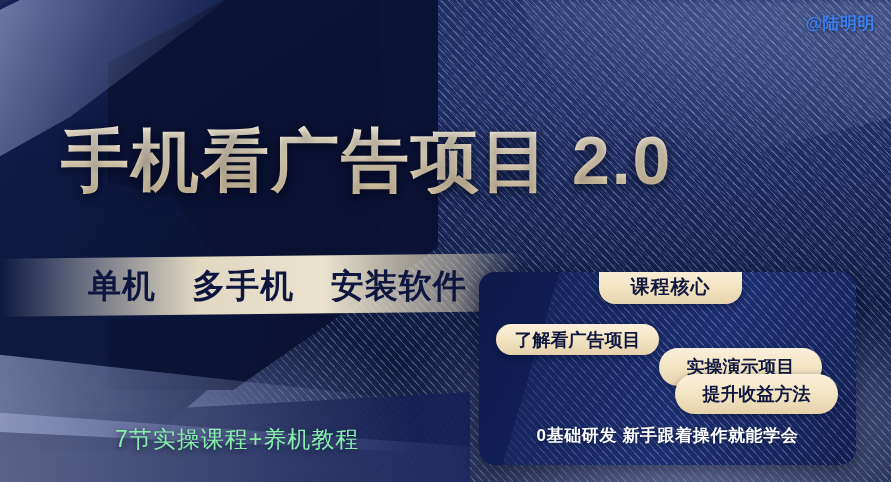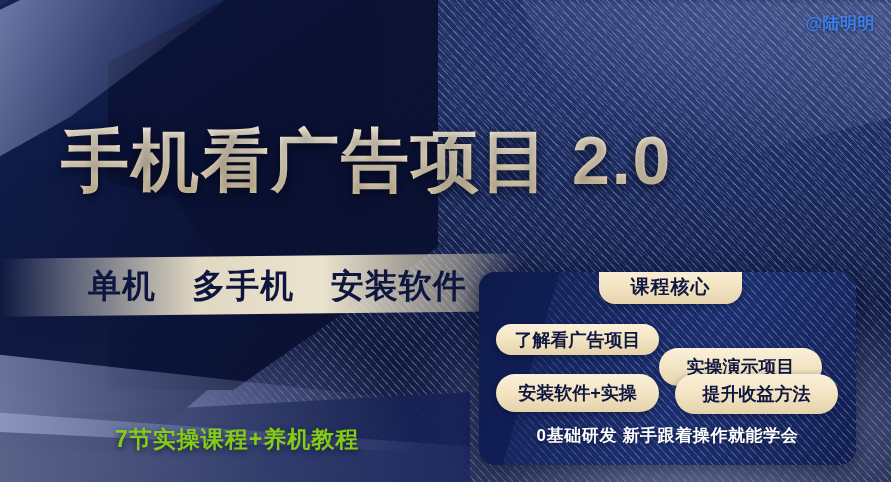--- a/index.html
+++ b/index.html
@@ -157,22 +157,22 @@
     font-size:33px;font-weight:700;
     letter-spacing:1px;
     color:#0e1640;
     white-space:nowrap;
   }
   .subtitle .gap{display:inline-block;width:16px;}
 
   
   .footline{
     position:absolute;left:115px;top:424px;
-    font-size:23px;font-weight:700;
-    color:#84cc16;letter-spacing:1px;
+    font-size:23px;font-weight:400;
+    color:#86efac;letter-spacing:1px;
     white-space:nowrap;
     text-shadow:0 2px 6px rgba(8,14,45,.75);
   }
 
   
   .panel{
     position:absolute;left:479px;top:272px;width:377px;height:193px;
     border-radius:16px;
     overflow:hidden;
     background:linear-gradient(118deg,#122056 0%,#16265f 30%,#1c2e6e 58%,#16265e 82%,#101c4c 100%);
@@ -263,19 +263,18 @@
   <div class="footline">7节实操课程+养机教程</div>
 
   <div class="panel">
     <div class="panel-stripes"></div>
     <div class="panel-darkwedge"></div>
 
     <div class="pill head">课程核心</div>
 
     <div class="pill p1">了解看广告项目</div>
     <div class="pill p2">实操演示项目</div>
-    <div class="pill p3">安装软件+实操</div>
     <div class="pill p4">提升收益方法</div>
 
     <div class="panel-foot">0基础研发 新手跟着操作就能学会</div>
   </div>
 
 </div>
 
 </body></html>

